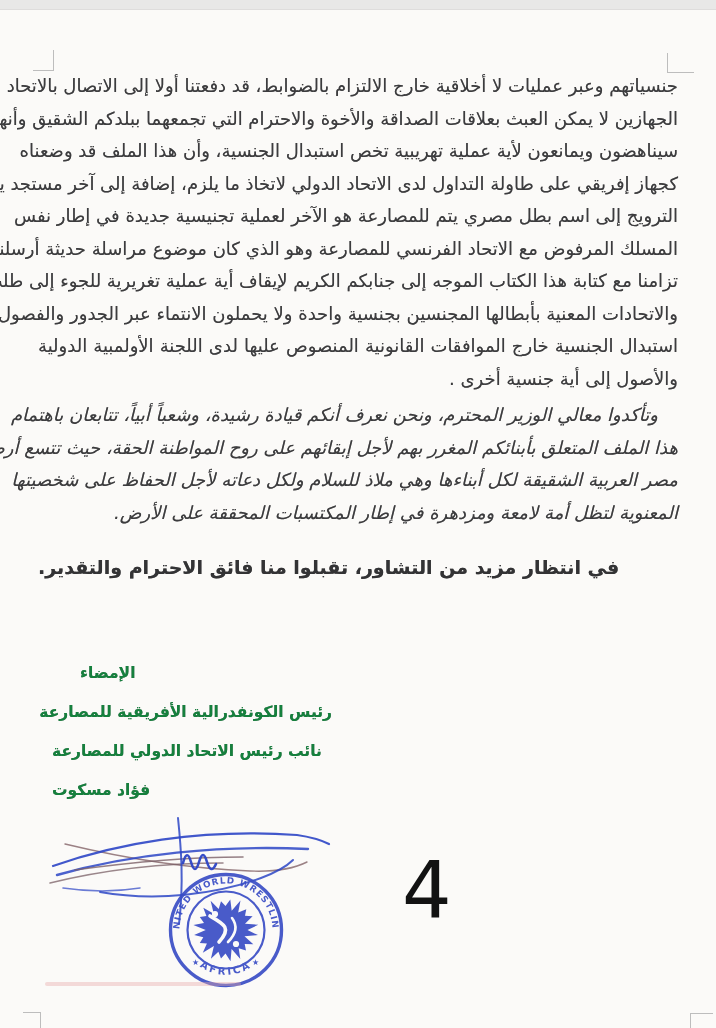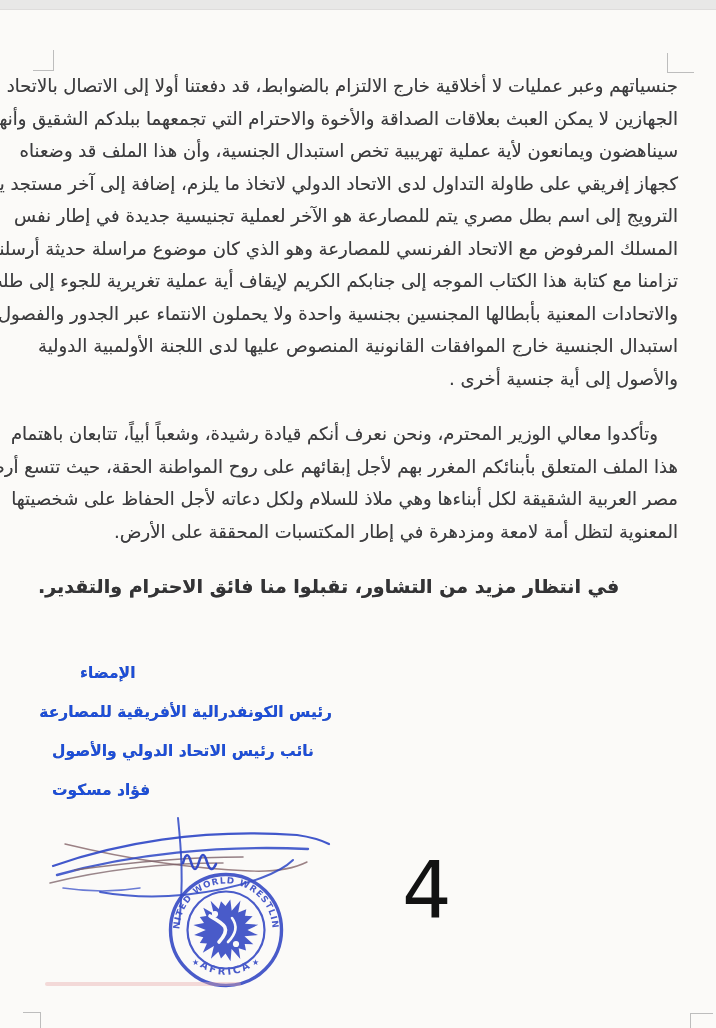--- a/index.html
+++ b/index.html
@@ -20,31 +20,31 @@
   
   .letter-body{
     position:absolute;left:38px;top:70px;width:640px;
     direction:rtl;
     color:#3c3c3e;
     font-size:18px;line-height:32.5px;
     text-shadow:0 0 .4px rgba(60,60,62,.55);
   }
   .para .line{text-align:justify;text-align-last:justify;white-space:nowrap;}
   .para .line.last{text-align:justify;text-align-last:auto;white-space:normal;}
-  .para-2{margin-top:23px;}
+  .para-2{margin-top:4px;font-style:italic;}
   .para-2 .line:first-child{padding-right:20px;}
   .closing{
     margin-top:22px;text-align:left;font-weight:bold;font-size:19px;color:#333335;
     text-shadow:0 0 .5px rgba(40,40,42,.6);
   }
 
   
   .sig-block{
     position:absolute;left:52px;top:661px;width:280px;direction:rtl;text-align:left;
-    font-weight:bold;font-size:15.5px;color:#1d4ed8;line-height:24px;
+    font-weight:bold;font-size:15.5px;color:#15803d;line-height:24px;
     text-shadow:0 0 .5px rgba(40,40,42,.55);
   }
   .sig-block .sig-line{margin-bottom:15px;white-space:nowrap;}
   .sig-block .sig-label{padding-left:28px;}
 
   
   .page-number{
     position:absolute;left:402px;top:852px;
     font-size:78px;line-height:1;color:#121212;font-weight:400;
   }
@@ -79,21 +79,21 @@
       <div class="line">هذا الملف المتعلق بأبنائكم المغرر بهم لأجل إبقائهم على روح المواطنة الحقة، حيث تتسع أرض</div>
       <div class="line">مصر العربية الشقيقة لكل أبناءها وهي ملاذ للسلام ولكل دعاته لأجل الحفاظ على شخصيتها</div>
       <div class="line last">المعنوية لتظل أمة لامعة ومزدهرة في إطار المكتسبات المحققة على الأرض.</div>
     </div>
   <div class="closing">في انتظار مزيد من التشاور، تقبلوا منا فائق الاحترام والتقدير.</div>
 </div>
 
 <div class="sig-block">
   <div class="sig-line sig-label">الإمضاء</div>
   <div class="sig-line">رئيس الكونفدرالية الأفريقية للمصارعة</div>
-  <div class="sig-line">نائب رئيس الاتحاد الدولي والأصول</div>
+  <div class="sig-line">نائب رئيس الاتحاد الدولي للمصارعة</div>
   <div class="sig-line">فؤاد مسكوت</div>
 </div>
 
 <svg class="signature-svg" width="300" height="120" viewBox="0 0 300 120">
   <g fill="none" stroke-linecap="round">
     <path d="M20,32 C70,44 130,56 205,59 C230,60 250,56 262,50" stroke="#8a6b70" stroke-width="1.4" opacity=".85"></path>
     <path d="M8,54 C70,32 155,16 252,23 C266,25 276,28 284,32" stroke="#2c45c5" stroke-width="2.2" opacity=".9"></path>
     <path d="M12,63 C85,42 175,33 263,37" stroke="#2c45c5" stroke-width="2.4" opacity=".85"></path>
     <path d="M30,58 C95,49 145,45 198,45" stroke="#7a5f66" stroke-width="1.6" opacity=".8"></path>
     <path d="M5,71 C62,57 122,51 178,51" stroke="#7a5f66" stroke-width="1.5" opacity=".75"></path>

